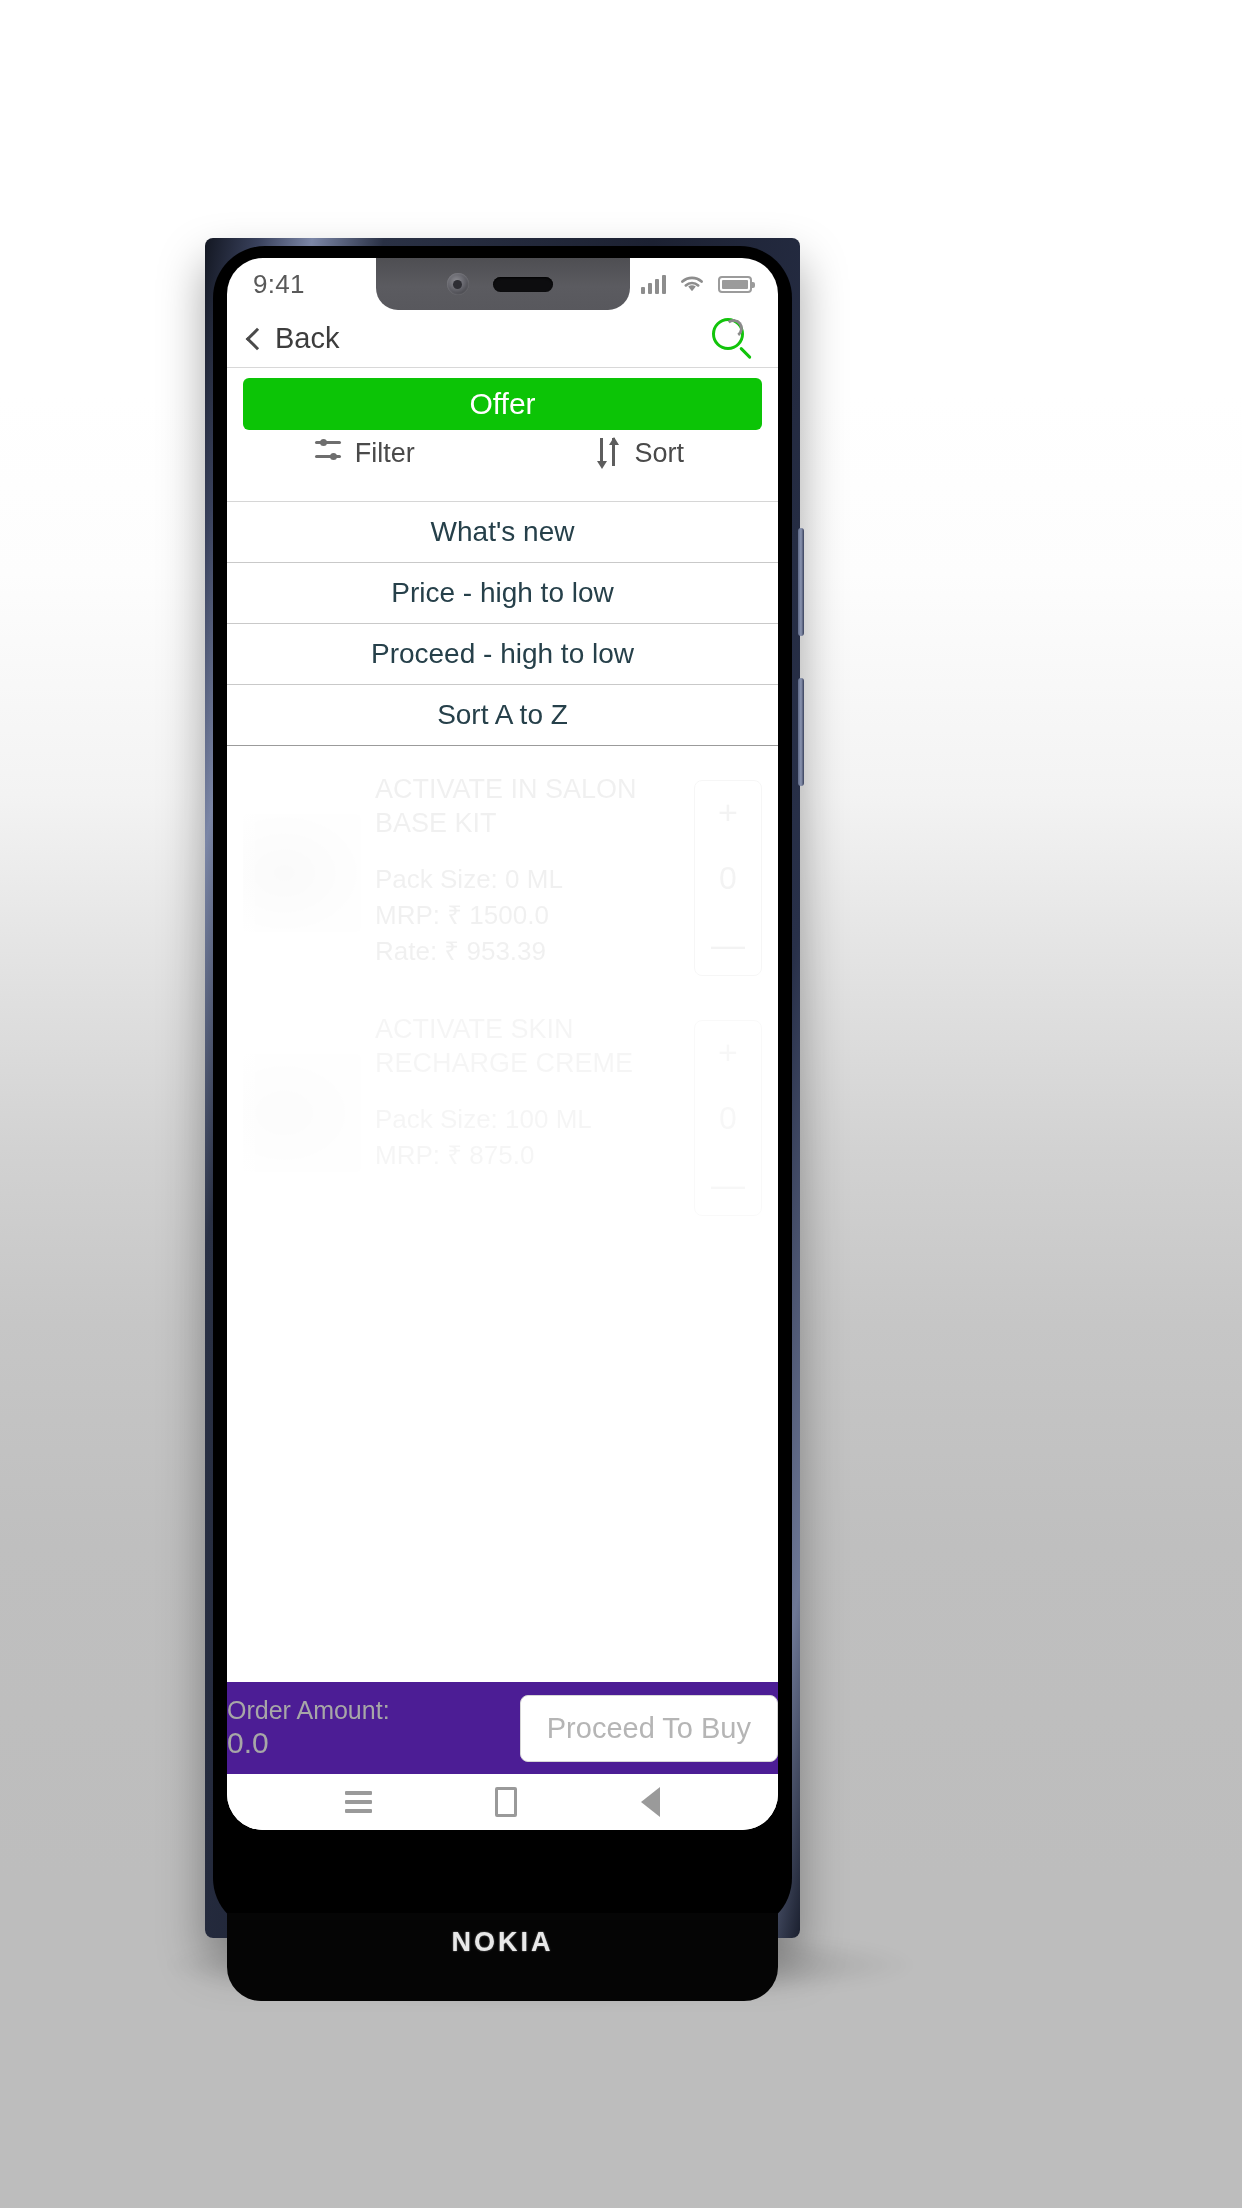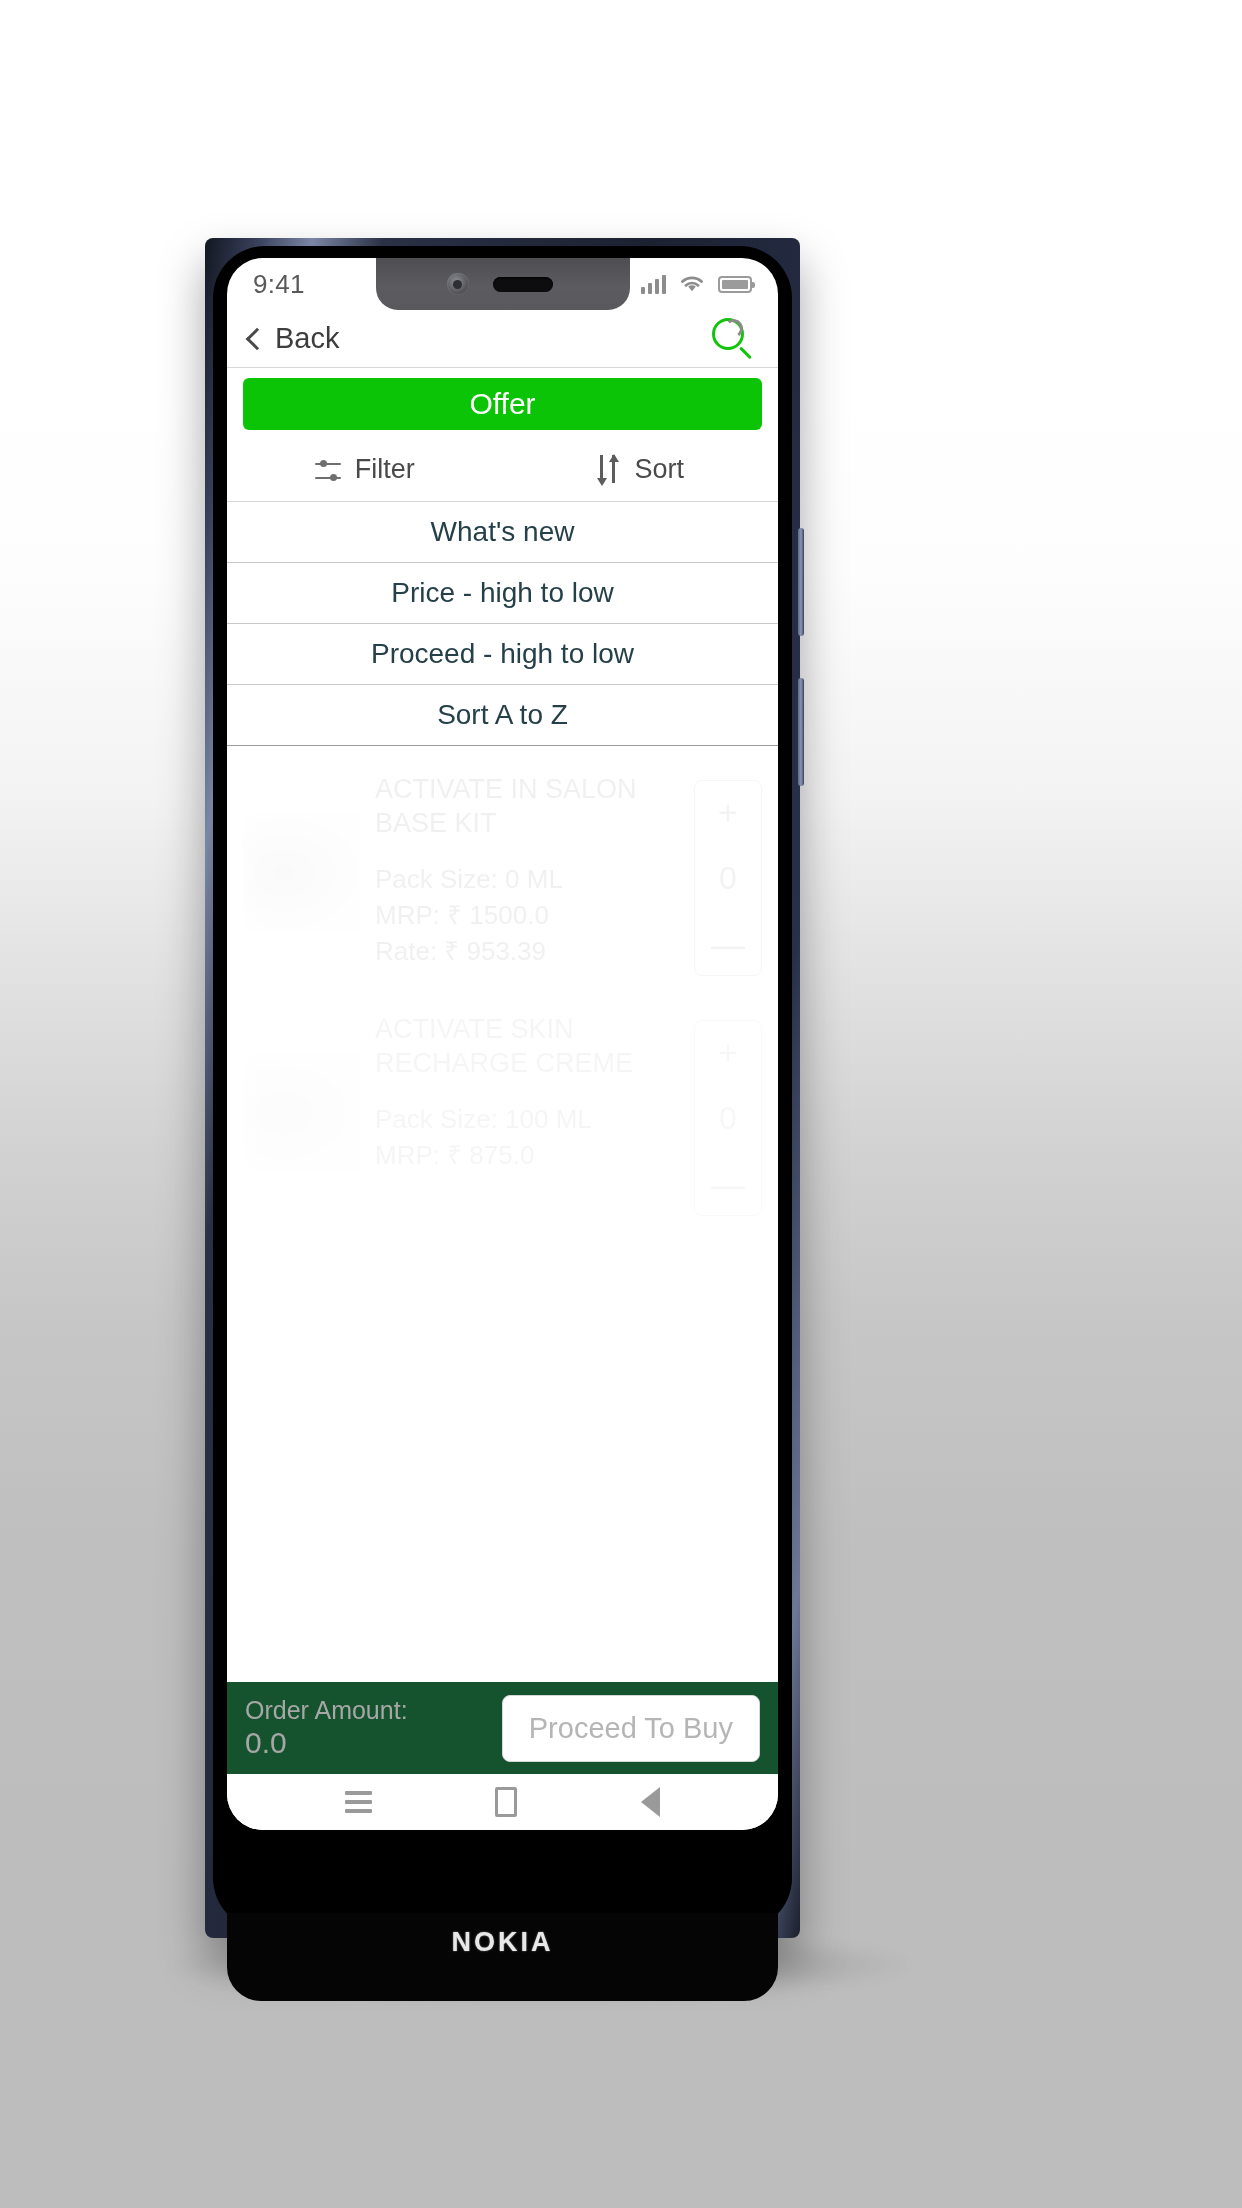--- a/index.html
+++ b/index.html
@@ -172,21 +172,21 @@
     display:flex;align-items:center;justify-content:center;
     color:#fff;font-size:30px;cursor:pointer;
   }
 
   
   .fsbar{
     display:flex; border-bottom:1px solid #d6d6d6;
     height:64px;
   }
   .fs{
-    flex:1;display:flex;align-items:center;justify-content:center;gap:14px;cursor:pointer;
+    flex:1;display:flex;align-items:flex-start;justify-content:center;gap:14px;cursor:pointer;
   }
   .fs-label{ font-size:27px;color:#4a4a4a; }
 
   .ficon{ position:relative;width:26px;height:20px; }
   .ficon .l{ position:absolute;height:2.6px;background:#6e6e6e;border-radius:2px; }
   .ficon .l1{ top:3px;left:0;width:26px; }
   .ficon .l3{ top:17px;left:0;width:26px; }
   .ficon .d{ position:absolute;width:7px;height:7px;border-radius:50%;background:#6e6e6e; }
   .ficon .d1{ top:0.7px;left:5px; }
   .ficon .d2{ top:14.7px;left:15px; }
@@ -239,23 +239,23 @@
     opacity:0.30;
     text-align:center;font-size:27px;color:#6e6e6e;
     padding:8px 0 18px;
     border-bottom:1px solid rgba(140,140,140,0.25);
     margin:0 16px;
   }
 
   
   .orderbar{
     position:absolute;left:0;right:0;bottom:56px;
-    height:92px;background:#14532d;
+    height:92px;background:#4c1d95;
     display:flex;align-items:center;justify-content:space-between;
-    padding:0 18px;
+    padding:0 0;
   }
   .oa{ line-height:1.18; }
   .oa-label{ font-size:25px;color:#a7a7a7; }
   .oa-val{ font-size:30px;color:#a7a7a7; }
   .proceed{
     border:1.6px solid #d6d6d6;border-radius:8px;
     padding:16px 26px;
     font-size:29px;color:#b5b5b5;
     background:#fff;cursor:pointer;
   }

